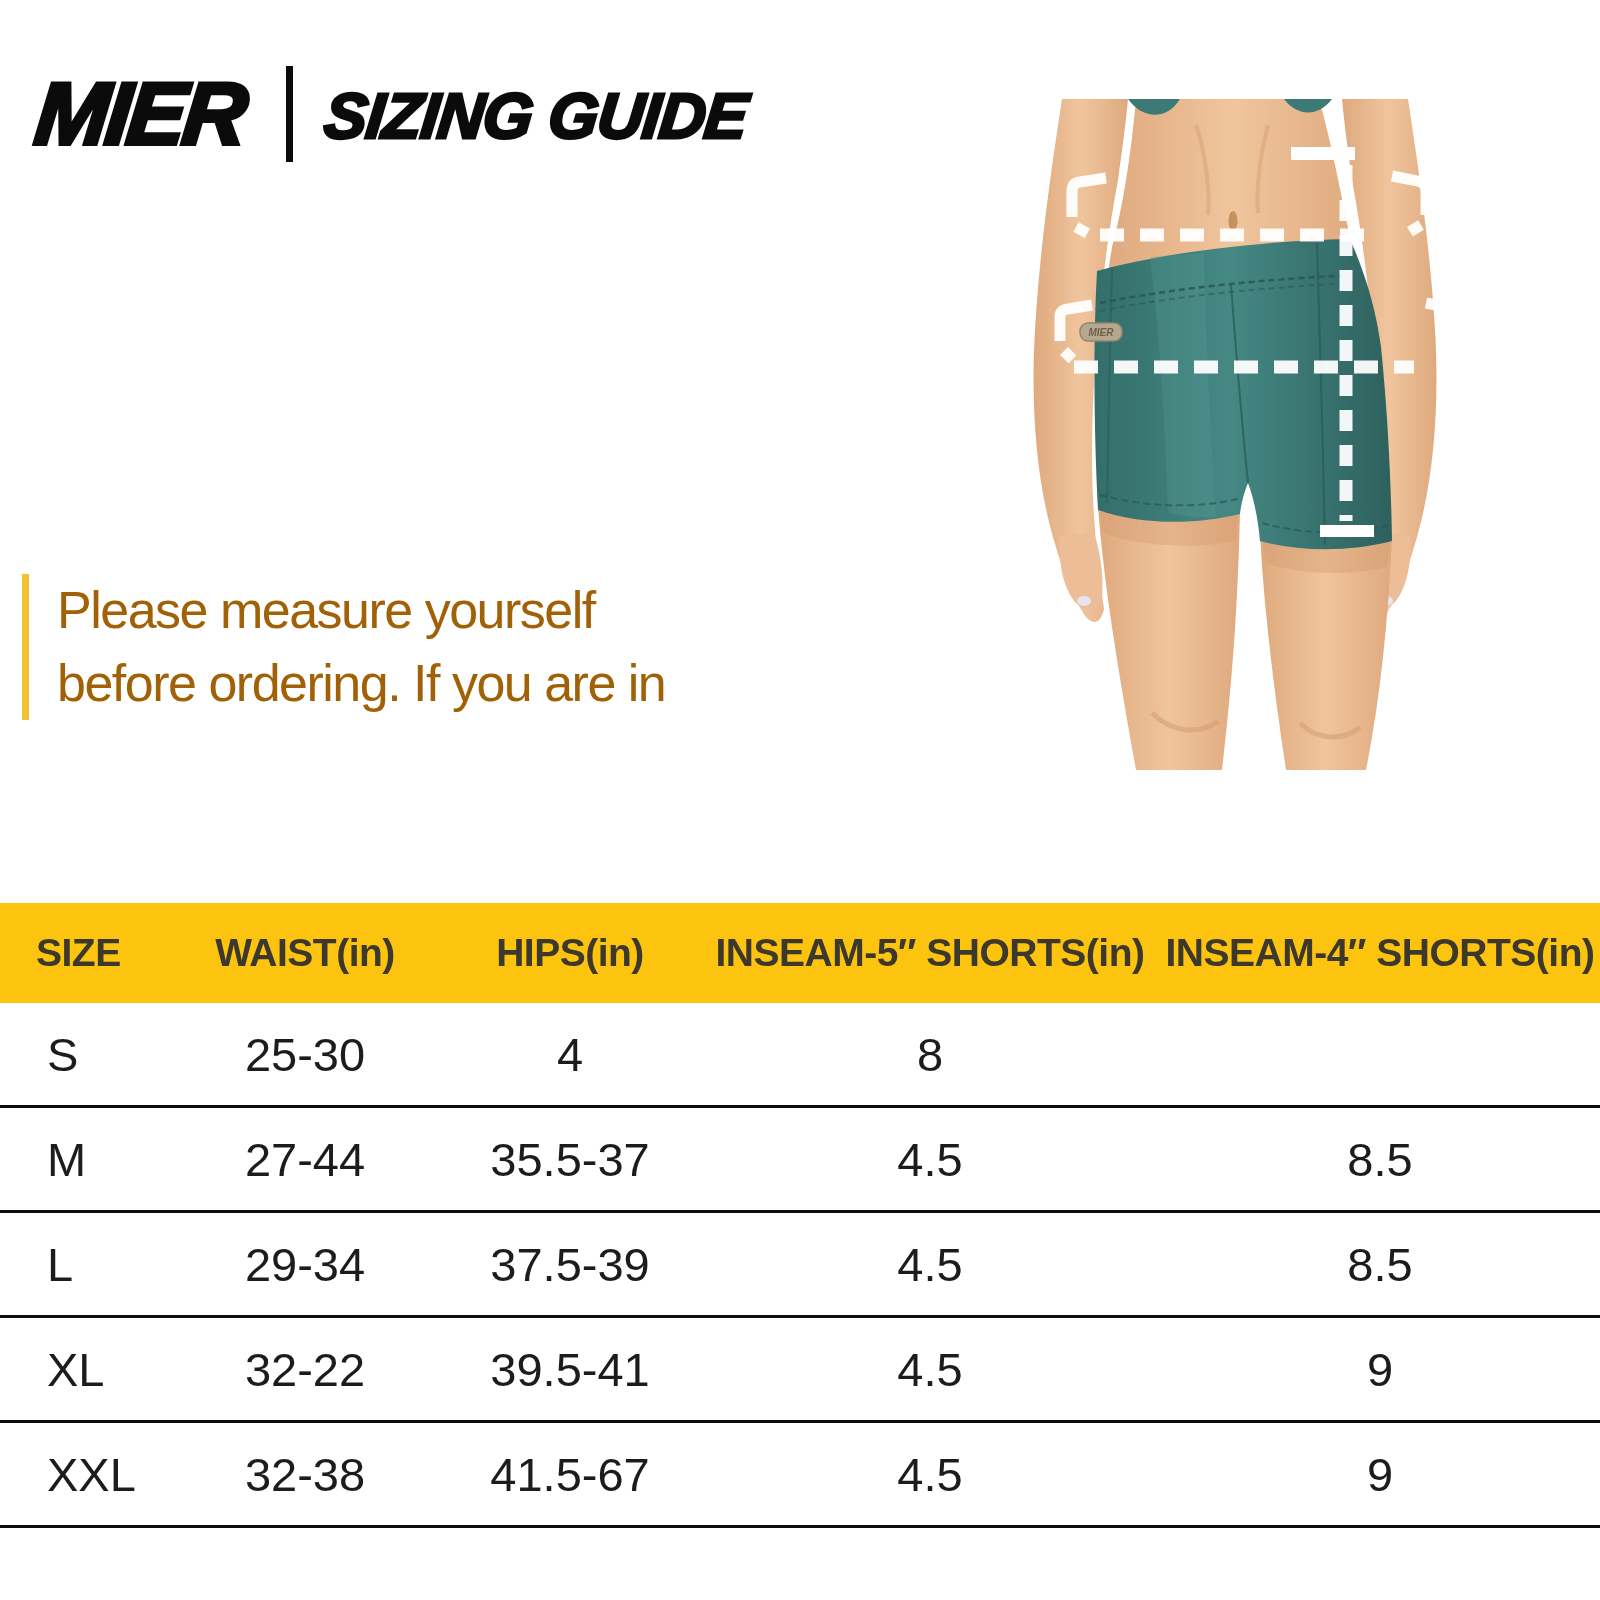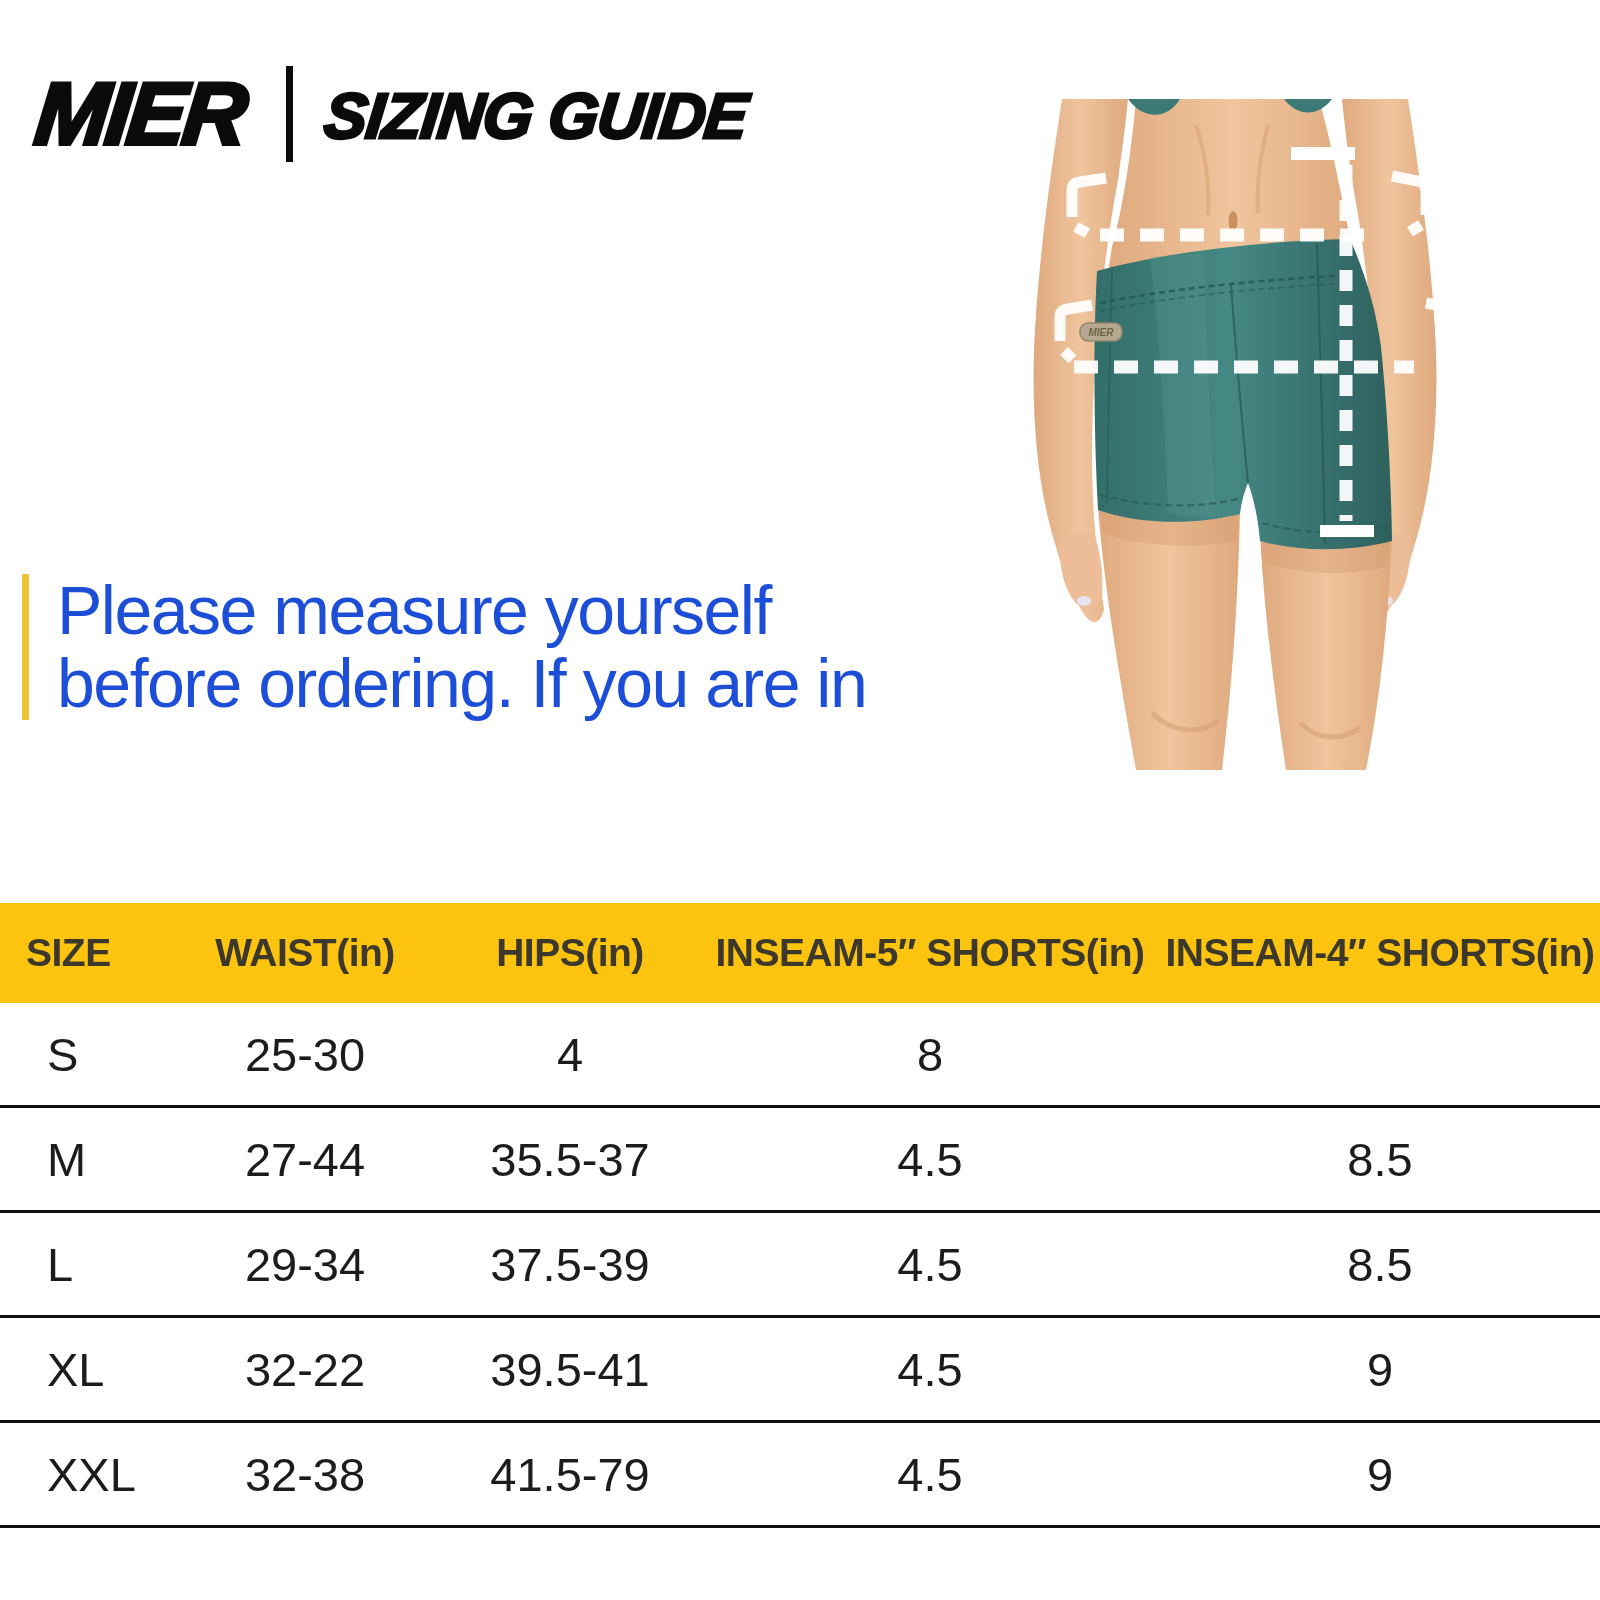--- a/index.html
+++ b/index.html
@@ -16,34 +16,34 @@
   .logo-divider { width:7px; height:96px; background:#0b0b0b; margin:0 32px 0 42px; }
   .tagline {
     font-size:64px; font-weight:700; font-style:italic; letter-spacing:-1px;
     color:#0b0b0b; -webkit-text-stroke:3px #0b0b0b; transform:skewX(-6deg);
     line-height:1; padding-top:4px;
   }
 
   
   .note { position:absolute; left:22px; top:574px; display:flex; align-items:stretch; }
   .note-bar { width:7px; background:#f1c232; margin-right:28px; }
-  .note-text { font-size:68px; line-height:73px; color:#1d4ed8; letter-spacing:-1.5px; font-weight:400; }
+  .note-text { font-size:52px; line-height:73px; color:#a16207; letter-spacing:-1.5px; font-weight:400; }
 
   
   .figure-wrap { position:absolute; left:1000px; top:95px; width:470px; height:690px; }
 
   
   .size-table { position:absolute; left:0; top:903px; width:1600px; }
   .thead {
     height:100px; background:#fcc40f;
     display:grid; grid-template-columns:170px 270px 260px 460px 1fr;
     align-items:center;
     font-weight:700; font-size:39px; color:#3c382c; letter-spacing:-0.5px;
   }
-  .thead .c0 { padding-left:26px; text-align:left; }
+  .thead .c0 { padding-left:36px; text-align:left; }
   .thead div { text-align:center; }
   .trow {
     height:105px; border-bottom:3px solid #0e0e0e;
     display:grid; grid-template-columns:170px 270px 260px 460px 1fr;
     align-items:center;
     font-size:47px; font-weight:300; color:#1c1c1c; letter-spacing:0;
   }
   .trow .c0 { padding-left:47px; text-align:left; }
   .trow div { text-align:center; }
 </style>
@@ -178,19 +178,19 @@
     <div class="trow">
       <div class="c0">XL</div>
       <div>32-22</div>
       <div>39.5-41</div>
       <div>4.5</div>
       <div>9</div>
     </div>
     <div class="trow">
       <div class="c0">XXL</div>
       <div>32-38</div>
-      <div>41.5-79</div>
+      <div>41.5-67</div>
       <div>4.5</div>
       <div>9</div>
     </div>
   </div>
 
 </div>
 
 </body></html>

